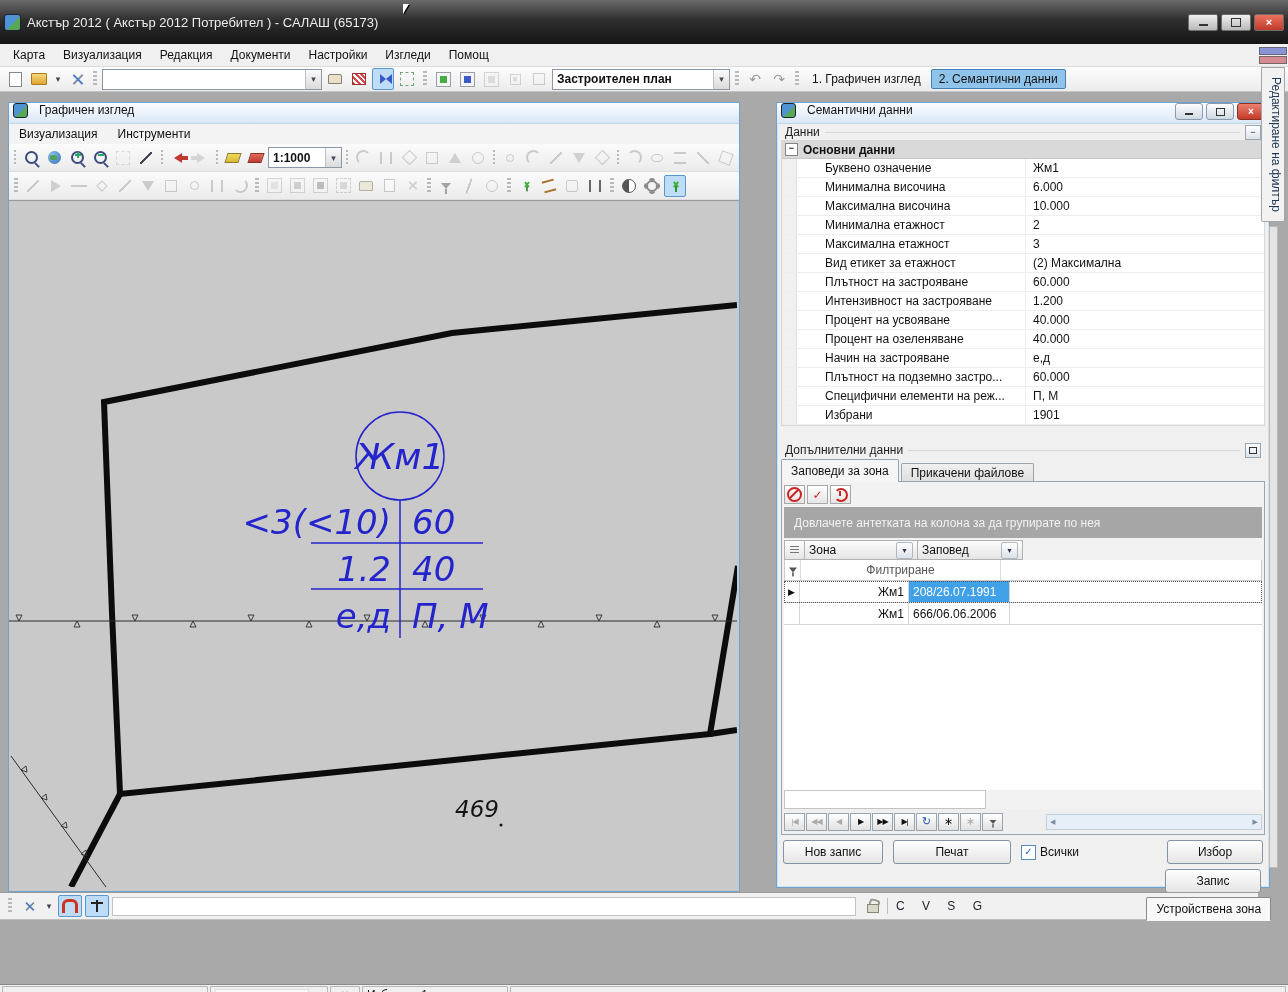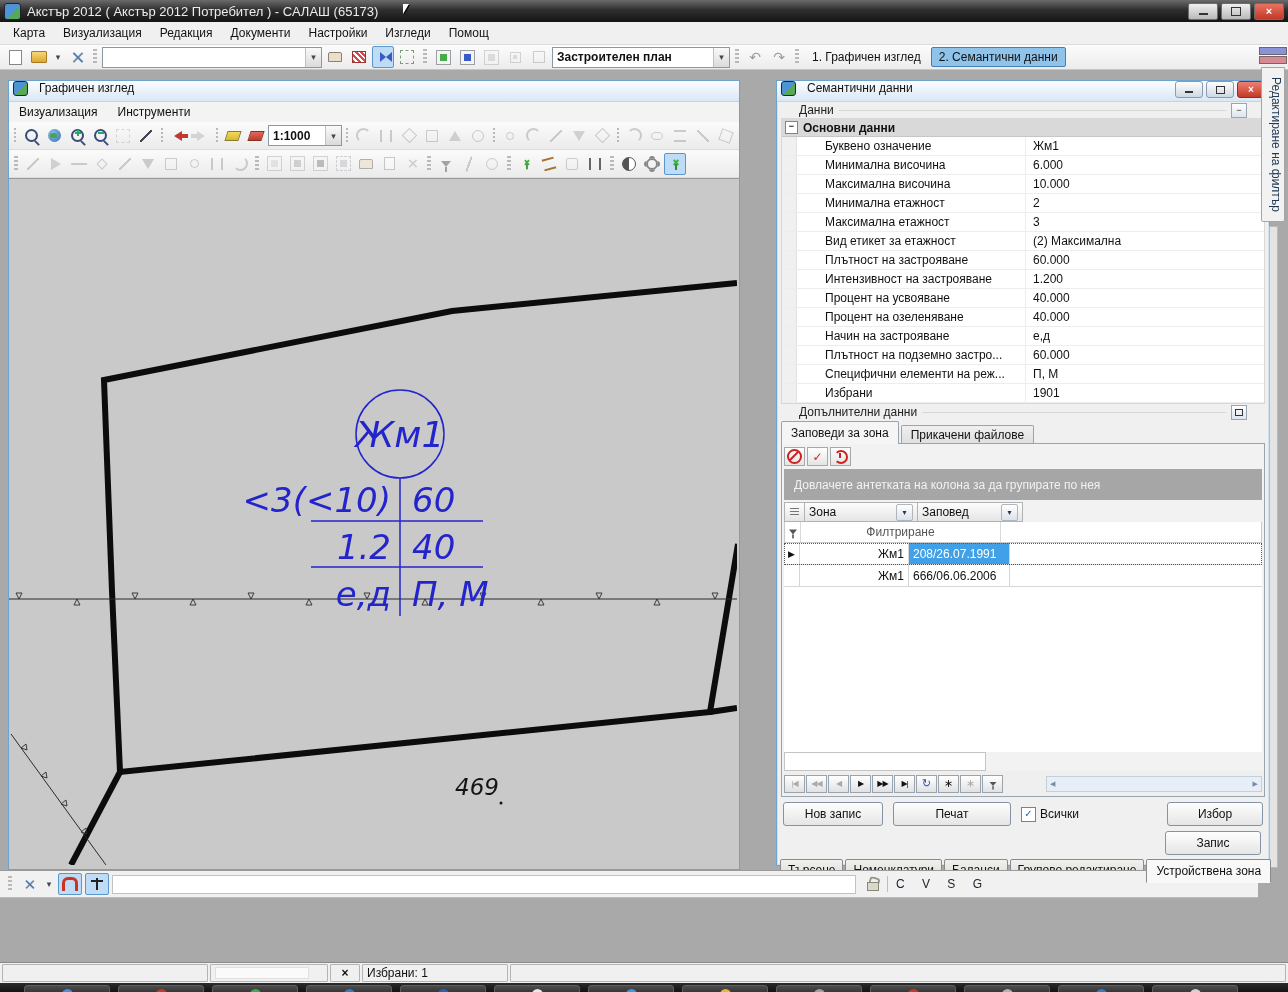--- a/index.html
+++ b/index.html
@@ -1,21 +1,21 @@
 <!DOCTYPE html>
 <html><head>
 <meta charset="utf-8">
 <style>
   html,body{margin:0;padding:0}
   body{width:1288px;height:992px;overflow:hidden;background:#a9a9a9;
        font-family:"Liberation Sans","DejaVu Sans",sans-serif;font-size:12px;color:#111;position:relative}
 
   
-  .titlebar{height:22px;background:linear-gradient(180deg,#6b6b6b,#2f2f2f 45%,#141414);
-            display:flex;align-items:center;padding:0 4px;color:#ececec;font-size:13px}
+  .titlebar{height:14px;background:linear-gradient(180deg,#6b6b6b,#2f2f2f 45%,#141414);
+            display:flex;align-items:center;padding:15px 4px;color:#ececec;font-size:13px}
   .app-icon{width:15px;height:15px;border-radius:3px;margin-right:6px;
             background:linear-gradient(135deg,#4e94d4 0 55%,#57a957 55% 100%);border:1px solid #223}
   .tb-btns{margin-left:auto;display:flex;gap:3px}
   .tb-btn{width:28px;height:15px;border:1px solid #6d6d6d;border-radius:2px;
           background:linear-gradient(#efefef,#b9b9b9);display:flex;align-items:center;justify-content:center;color:#222;font-size:11px;line-height:1}
   .tb-btn.close{background:linear-gradient(#ea7261,#c13a28);color:#fff;font-weight:bold}
   .minbar{width:9px;height:2px;background:#333;margin-top:6px}
   .maxbox{width:8px;height:7px;border:1px solid #333}
 
   .menubar{height:22px;background:#f0f0f0;border-bottom:1px solid #dcdcdc;display:flex;align-items:center;padding-left:4px}
@@ -90,21 +90,21 @@
 
   
   .swin{position:absolute;left:776px;top:10px;width:492px;height:784px;background:#f0f0f0;
         border:1px solid #6fa3cf;box-shadow:0 0 0 1px #cfe2f2 inset;display:flex;flex-direction:column}
   .swin .childbar{justify-content:flex-start}
   .cw-btns{margin-left:auto;display:flex;gap:3px}
   .cw-btn{width:26px;height:15px;border:1px solid #8a9ab0;border-radius:3px;background:linear-gradient(#fefefe,#cfd8e2);
           display:flex;align-items:center;justify-content:center;font-size:10px;line-height:1}
   .cw-btn.close{background:linear-gradient(#ec8070,#c33a28);border-color:#8a3020;color:#fff;font-weight:bold}
 
-  .grp-hdr{height:16px;display:flex;align-items:center;padding:0 22px;font-size:12px;color:#222;flex:none}
+  .grp-hdr{height:16px;display:flex;align-items:center;padding:0 8px;font-size:12px;color:#222;flex:none}
   .grp-hdr .rule{flex:1;height:1px;background:#d6d6d6;margin:0 5px}
   .panel-btn{width:14px;height:13px;border:1px solid #97a5b5;background:linear-gradient(#fff,#dde4ec);
              display:flex;align-items:center;justify-content:center;font-size:9px;line-height:1}
   .panel-btn .mbox{width:6px;height:5px;border:1px solid #333}
 
   .pgrid{margin:0 4px;background:#fff;border:1px solid #d8d8d8;flex:none}
   .sec-hdr{height:17px;background:#d9d9d9;border-bottom:1px solid #c6c6c6;display:flex;align-items:center;gap:5px;padding-left:3px;font-weight:bold}
   .colbox{width:11px;height:11px;border:1px solid #848484;background:#fff;font-size:9px;line-height:9px;text-align:center}
   .prow{height:18px;display:flex;align-items:stretch;border-bottom:1px solid #ededed}
   .pgut{width:14px;background:#f0f0f0;border-right:1px solid #e2e2e2}
@@ -670,21 +670,21 @@
           <span class="plab">Специфични елементи на реж...</span>
           <span class="pval">П, М</span>
         </div>
       <div class="prow">
           <span class="pgut"></span>
           <span class="plab">Избрани</span>
           <span class="pval">1901</span>
         </div>
     </div>
 
-    <div class="grp-hdr" style="margin-top:0">
+    <div class="grp-hdr" style="margin-top:16px">
       <span>Допълнителни данни</span>
       <span class="rule"></span>
       <span class="panel-btn">
           <span class="mbox"></span>
         </span>
     </div>
 
     <div class="tabs">
       <span class="tab active">Заповеди за зона</span>
       <span class="tab">Прикачени файлове</span>

